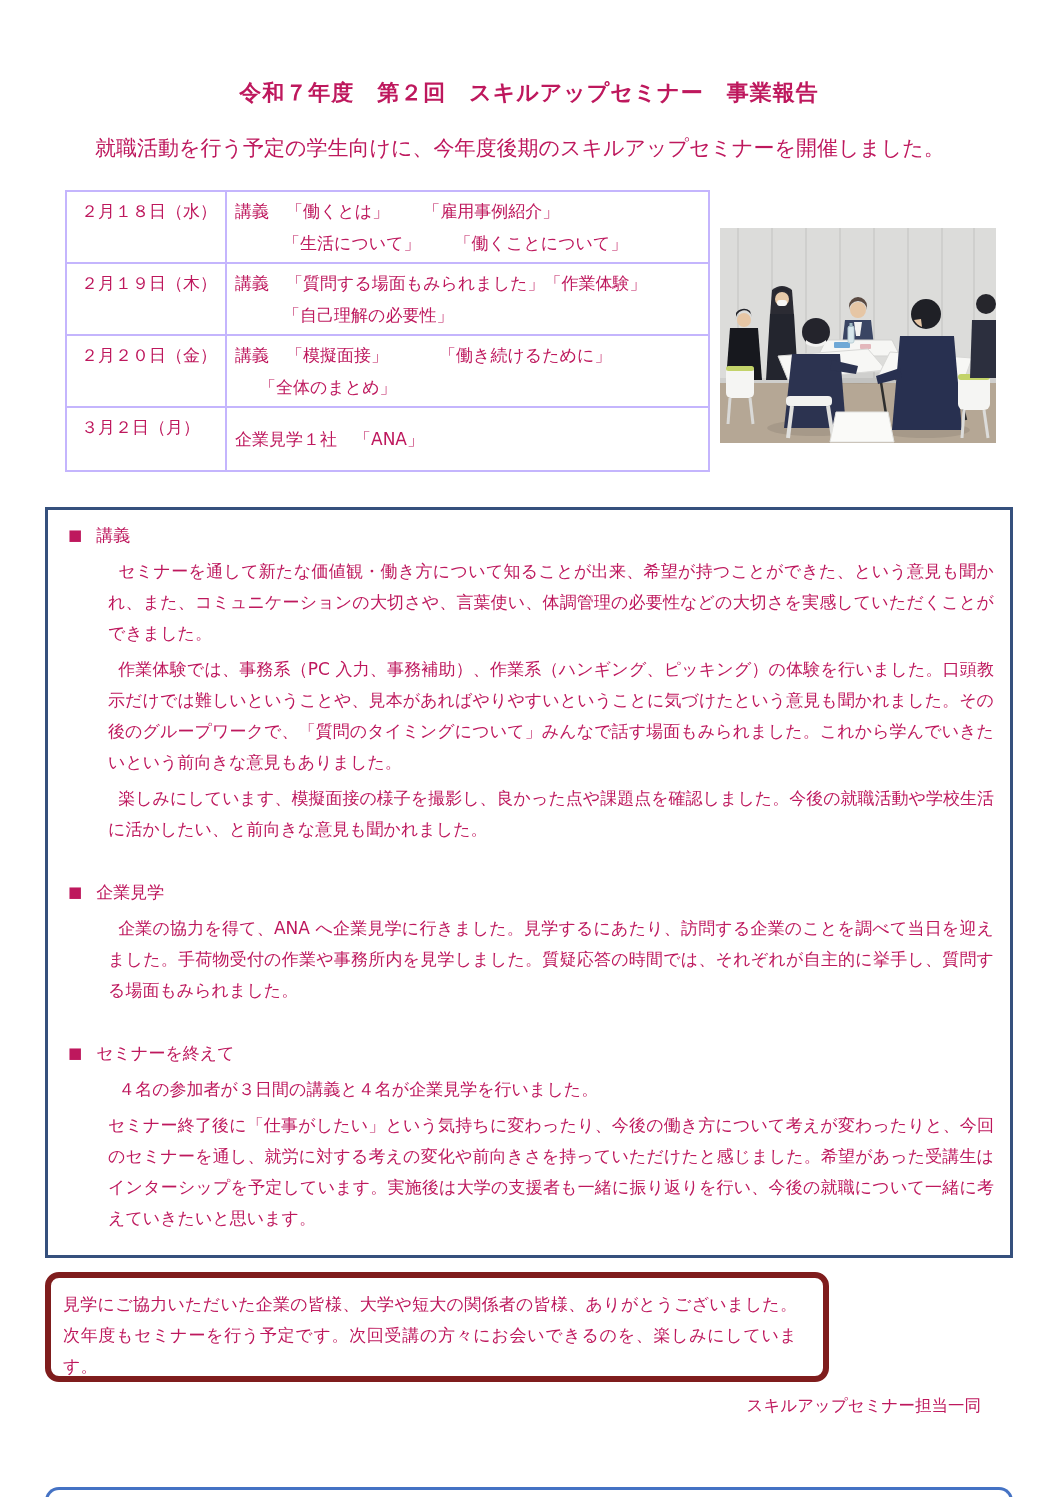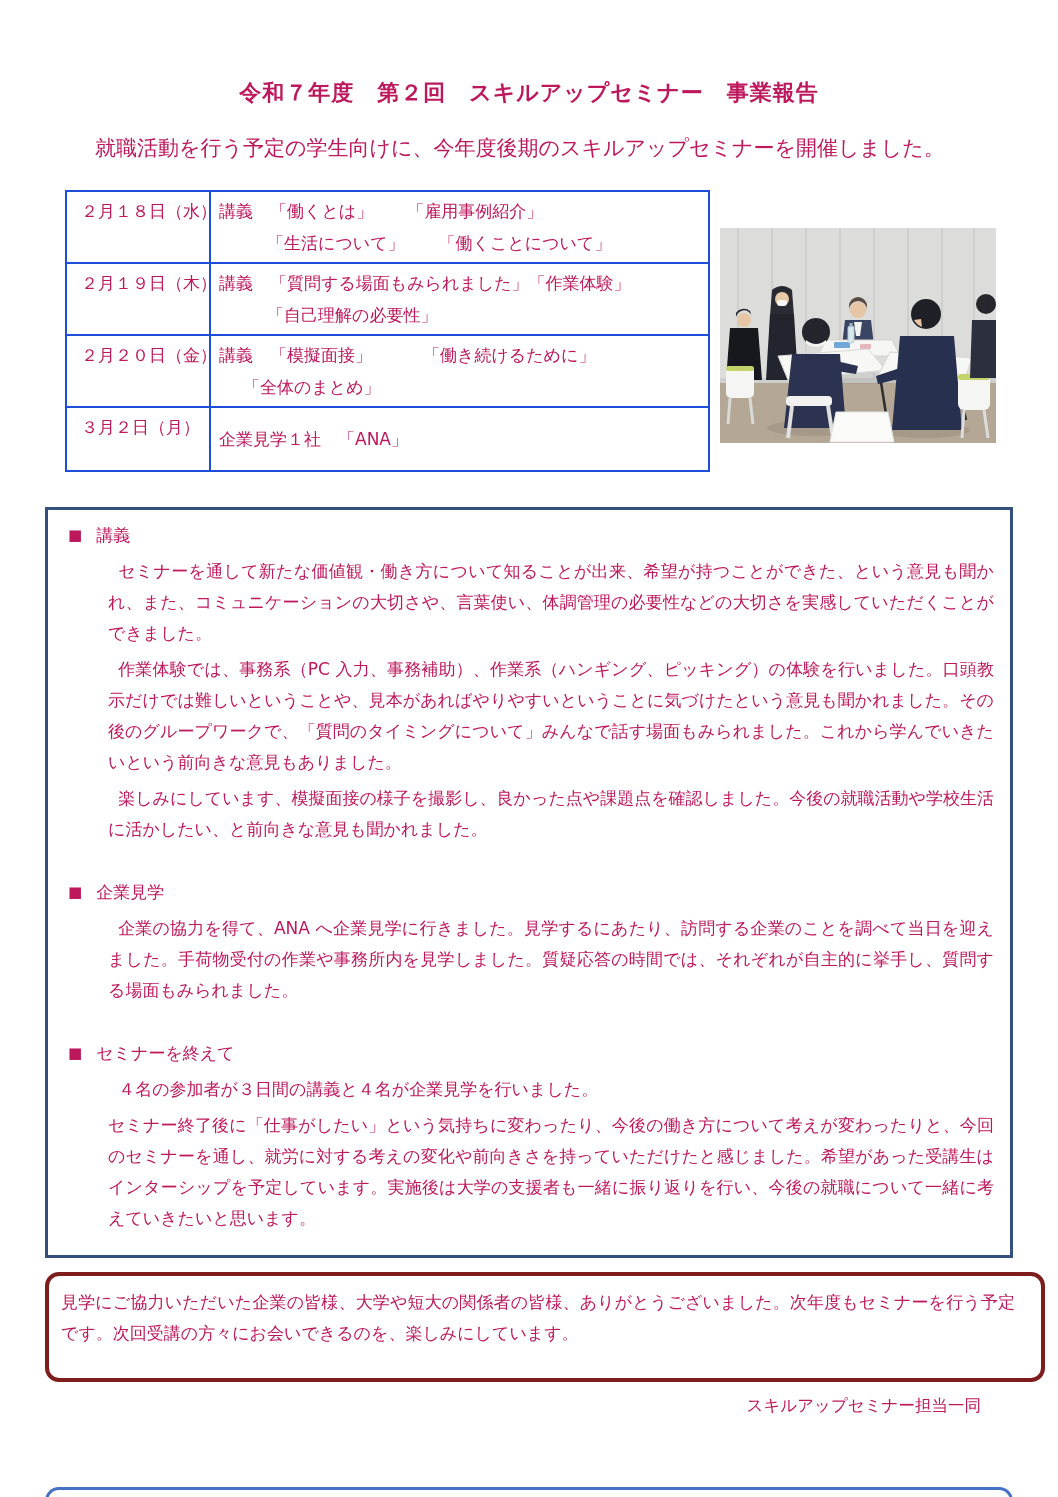--- a/index.html
+++ b/index.html
@@ -20,24 +20,24 @@
   .intro{
     position:absolute;top:134px;left:95px;right:40px;
     margin:0;font-size:21px;line-height:28px;
   }
   
   .sched{
     position:absolute;top:190px;left:65px;
     width:645px;border-collapse:collapse;table-layout:fixed;
   }
   .sched td{
-    border:2px solid #1d4ed8;
+    border:2px solid #c4b5fd;
     font-size:17px;line-height:32px;
     vertical-align:top;
-    padding:3px 2px 3px 8px;
+    padding:3px 18px 3px 8px;
   }
   .sched td.date{width:126px;padding-left:14px;white-space:nowrap;}
   .sched tr.r1 td,.sched tr.r2 td{height:62px;}
   .sched tr.r3 td{height:58px;margin-top:34px;}
   .sched tr.r4 td{height:56px;}
   .sched td.cell-mid{vertical-align:middle;}
   .l2.ind48{padding-left:48px;}
   .l2.ind24{padding-left:24px;}
   
   .photo{
@@ -61,22 +61,22 @@
   .bullet{font-size:15px;margin-right:14px;line-height:1;}
   .para{
     margin:5px 0 0 12px;padding-left:48px;
     font-size:17px;line-height:31px;
     text-align:justify;
   }
   .para.ind{text-indent:0.6em;}
   
   .closing-box{
     position:absolute;top:1272px;left:45px;
-    width:1000px;height:110px;
-    border:4px solid #7f1d1d;border-radius:14px;
+    width:784px;height:110px;
+    border:6px solid #7f1d1d;border-radius:14px;
     box-sizing:border-box;
   }
   .closing-box p{
     margin:0;padding:11px 26px 0 12px;
     font-size:17px;line-height:31px;text-align:justify;
   }
   
   .signature{
     position:absolute;top:1384px;right:66px;
     margin:11px;font-size:16.5px;

